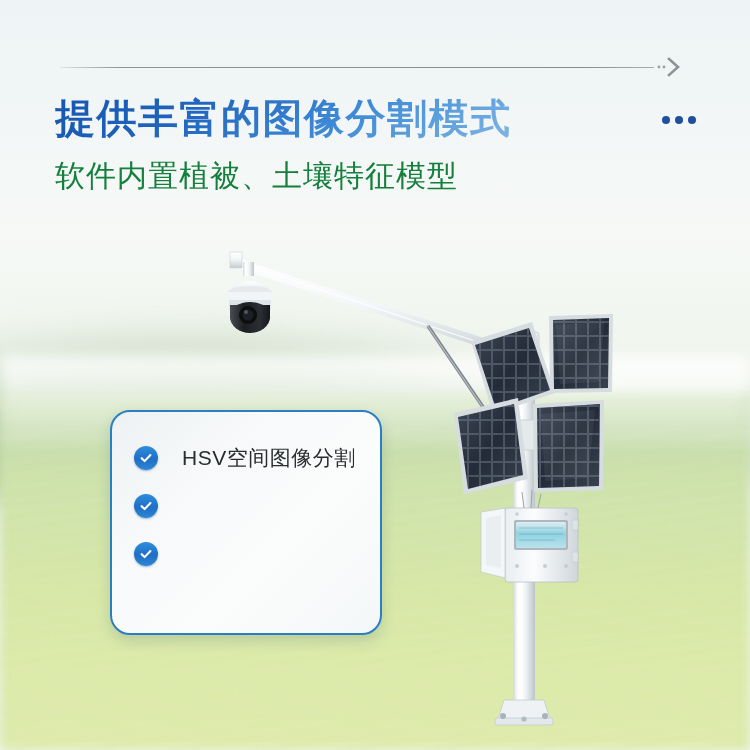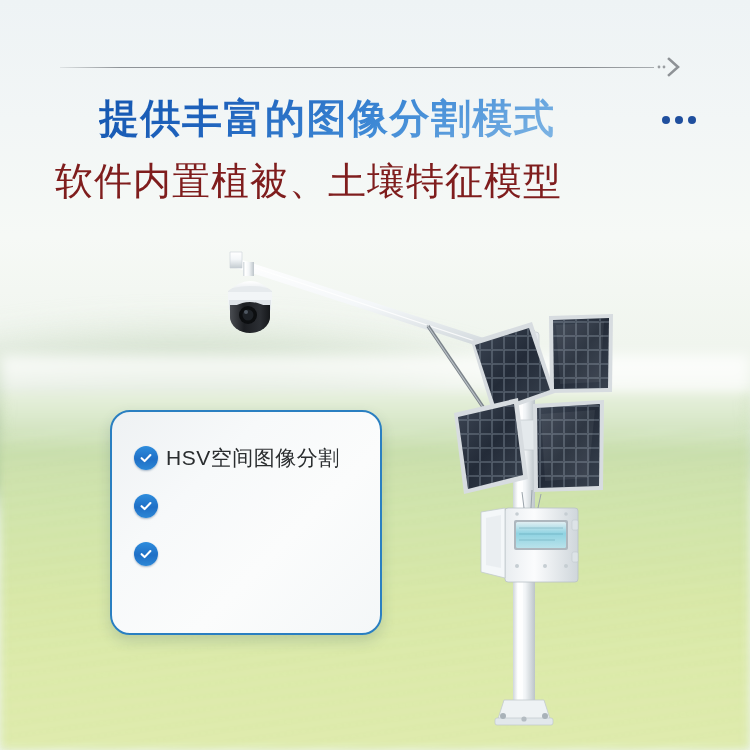--- a/index.html
+++ b/index.html
@@ -73,25 +73,24 @@
   .deco-dots3 i{display:block;width:8px;height:8px;border-radius:50%;background:#1f4f9e;}
 
   
   .title{
     position:absolute;left:55px;top:96px;
     font-size:40px;font-weight:bold;letter-spacing:1.5px;line-height:1.1;
     background:linear-gradient(145deg,#1557b0 0%,#1f63bd 28%,#3f8ad6 62%,#7fb5e4 100%);
     -webkit-background-clip:text;background-clip:text;color:transparent;
     -webkit-text-fill-color:transparent;
     white-space:nowrap;
-    margin-left:44px;
   }
   .subtitle{
     position:absolute;left:55px;top:156px;
-    font-size:38px;font-weight:normal;color:#7f1d1d;letter-spacing:1px;
+    font-size:30px;font-weight:normal;color:#15803d;letter-spacing:1px;
     white-space:nowrap;
   }
 
   
   .device{position:absolute;left:0;top:0;width:750px;height:750px;pointer-events:none;}
 
   
   .card{
     position:absolute;left:110px;top:410px;width:272px;height:225px;
     border:2px solid #2a7fc1;border-radius:20px;
@@ -102,21 +101,21 @@
   }
   .feat{display:flex;align-items:center;height:48px;}
   .feat .ck{
     width:24px;height:24px;border-radius:50%;flex:0 0 auto;
     background:linear-gradient(180deg,#2e8ddd 0%,#1f6fc6 55%,#2c87d6 100%);
     box-shadow:0 1px 2px rgba(20,60,110,.35);
     display:flex;align-items:center;justify-content:center;
   }
   .feat .ck svg{display:block;}
   .feat .lbl{
-    margin-left:8px;font-size:21px;color:#2a2d2f;letter-spacing:.5px;
+    margin-left:24px;font-size:21px;color:#2a2d2f;letter-spacing:.5px;
     white-space:nowrap;
   }
 </style>
 </head>
 <body>
 
 <div id="stage">
 
   <div class="bg-sky"></div>
   <div class="bg-hill-far"></div>

